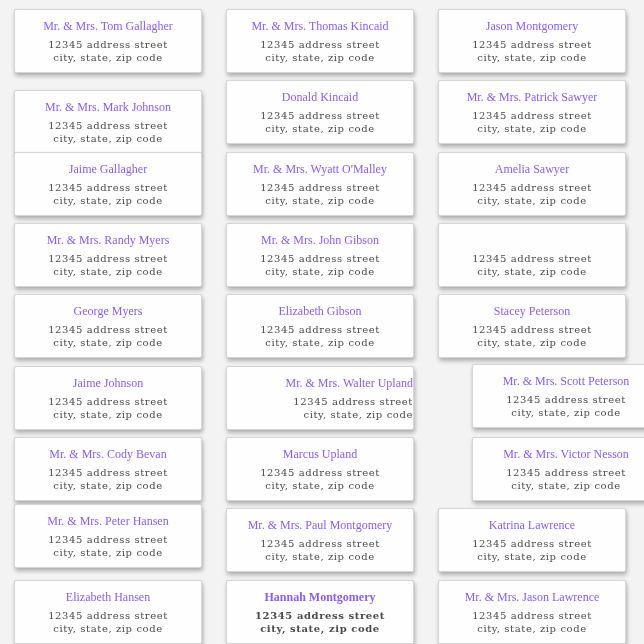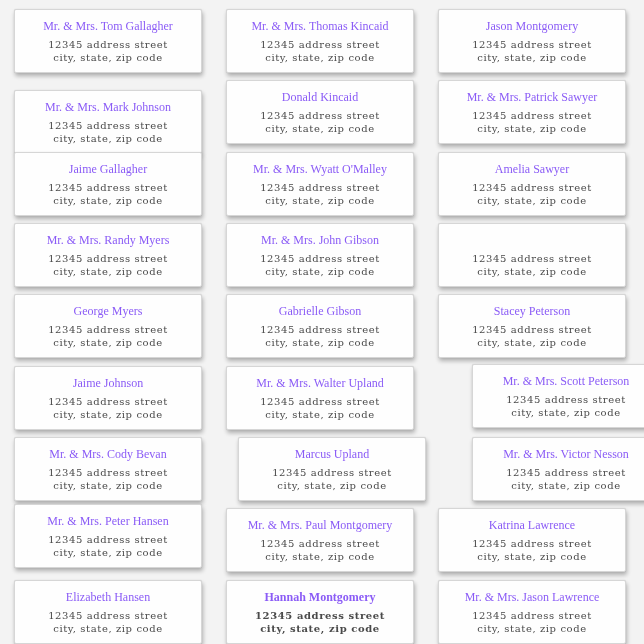--- a/index.html
+++ b/index.html
@@ -100,50 +100,50 @@
     <div class="label" style="left: 438px; top: 223px;">
       <div class="line1">12345 address street</div>
       <div class="line2">city, state, zip code</div>
     </div>
     <div class="label" style="left: 14px; top: 294px;">
       <div class="name">George Myers</div>
       <div class="line1">12345 address street</div>
       <div class="line2">city, state, zip code</div>
     </div>
     <div class="label" style="left: 226px; top: 294px;">
-      <div class="name">Gabrielle Gibson</div>
+      <div class="name">Elizabeth Gibson</div>
       <div class="line1">12345 address street</div>
       <div class="line2">city, state, zip code</div>
     </div>
     <div class="label" style="left: 438px; top: 294px;">
       <div class="name">Stacey Peterson</div>
       <div class="line1">12345 address street</div>
       <div class="line2">city, state, zip code</div>
     </div>
     <div class="label" style="left: 14px; top: 366px;">
       <div class="name">Jaime Johnson</div>
       <div class="line1">12345 address street</div>
       <div class="line2">city, state, zip code</div>
     </div>
-    <div class="label" style="left: 226px; top: 366px;">
+    <div class="label" style="left: 226px; top: 366px; text-align: right;">
       <div class="name">Mr. &amp; Mrs. Walter Upland</div>
       <div class="line1">12345 address street</div>
       <div class="line2">city, state, zip code</div>
     </div>
     <div class="label" style="left: 438px; top: 364px; margin-left: 34px;">
       <div class="name">Mr. &amp; Mrs. Scott Peterson</div>
       <div class="line1">12345 address street</div>
       <div class="line2">city, state, zip code</div>
     </div>
     <div class="label" style="left: 14px; top: 437px;">
       <div class="name">Mr. &amp; Mrs. Cody Bevan</div>
       <div class="line1">12345 address street</div>
       <div class="line2">city, state, zip code</div>
     </div>
-    <div class="label" style="left: 226px; top: 437px; margin-left: 12px;">
+    <div class="label" style="left: 226px; top: 437px;">
       <div class="name">Marcus Upland</div>
       <div class="line1">12345 address street</div>
       <div class="line2">city, state, zip code</div>
     </div>
     <div class="label" style="left: 438px; top: 437px; margin-left: 34px;">
       <div class="name">Mr. &amp; Mrs. Victor Nesson</div>
       <div class="line1">12345 address street</div>
       <div class="line2">city, state, zip code</div>
     </div>
     <div class="label" style="left: 14px; top: 504px;">

